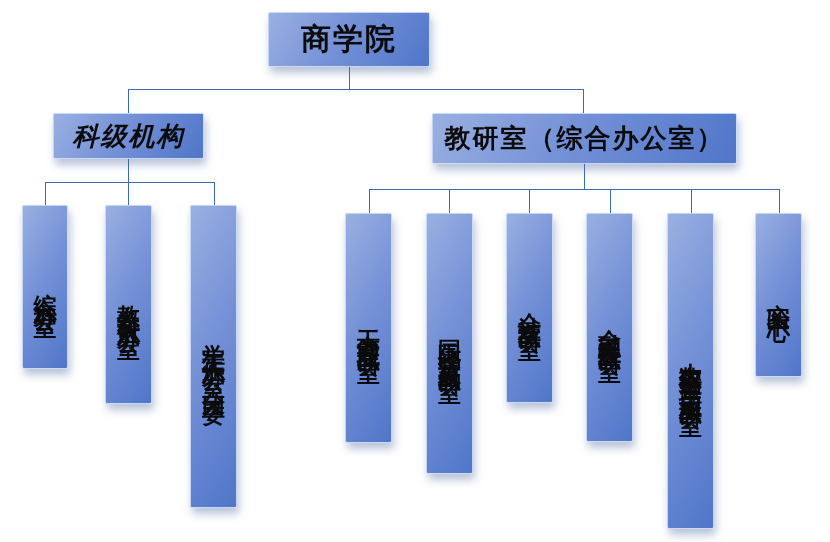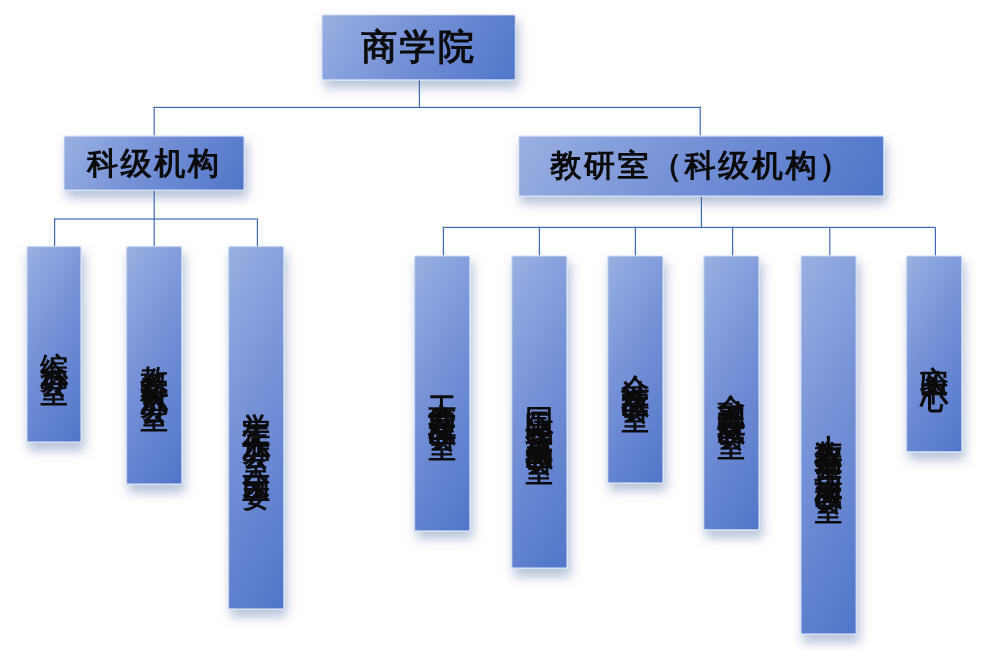--- a/index.html
+++ b/index.html
@@ -48,22 +48,22 @@
 
 <div id="stage">
 
   <div class="node hnode root-size" style="left:268px; top:12px; width:162px; height:55px;">商学院</div>
 
   <div class="line vline" style="left:349px; top:67px; height:22px;"></div>
   <div class="line hline" style="left:128px; top:89px; width:456px;"></div>
   <div class="line vline" style="left:128px; top:89px; height:24px;"></div>
   <div class="line vline" style="left:583px; top:89px; height:24px;"></div>
 
-  <div class="node hnode lvl2-size" style="left:53px; top:113px; width:151px; height:46px;">科级机构</div>
-  <div class="node hnode lvl2-size" style="left:432px; top:113px; width:305px; height:51px;">教研室（科级机构）</div>
+  <div class="node hnode lvl2-size" style="left:53px; top:113px; width:151px; height:46px;font-style:italic;">科级机构</div>
+  <div class="node hnode lvl2-size" style="left:432px; top:113px; width:305px; height:51px;">教研室（综合办公室）</div>
 
   <div class="line vline" style="left:128px; top:159px; height:23px;"></div>
   <div class="line hline" style="left:45px; top:182px; width:169px;"></div>
   <div class="line vline" style="left:45px;  top:182px; height:23px;"></div>
   <div class="line vline" style="left:128px; top:182px; height:23px;"></div>
   <div class="line vline" style="left:214px; top:182px; height:23px;"></div>
 
   <div class="line vline" style="left:584px; top:164px; height:25px;"></div>
   <div class="line hline" style="left:369px; top:189px; width:410px;"></div>
   <div class="line vline" style="left:369px; top:189px; height:24px;"></div>

